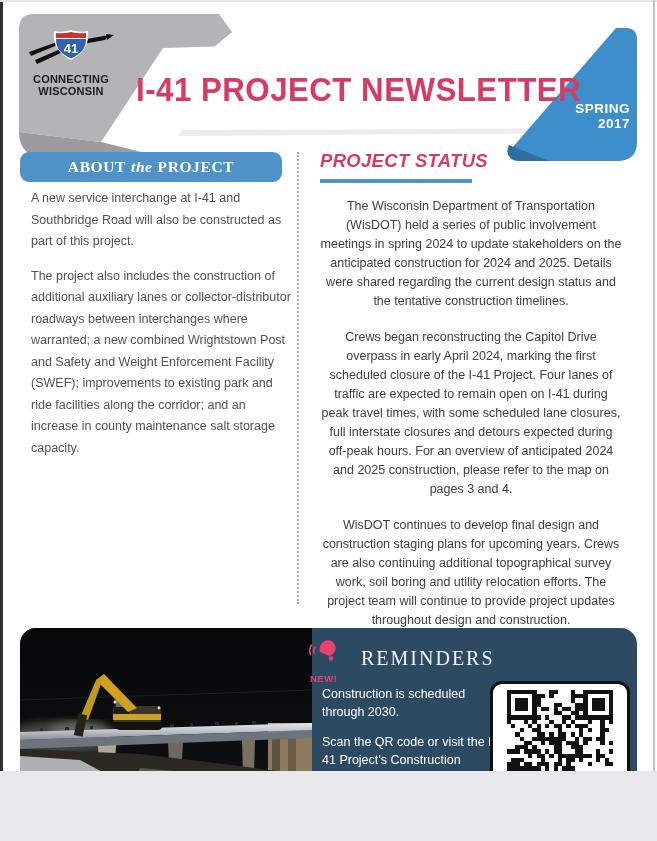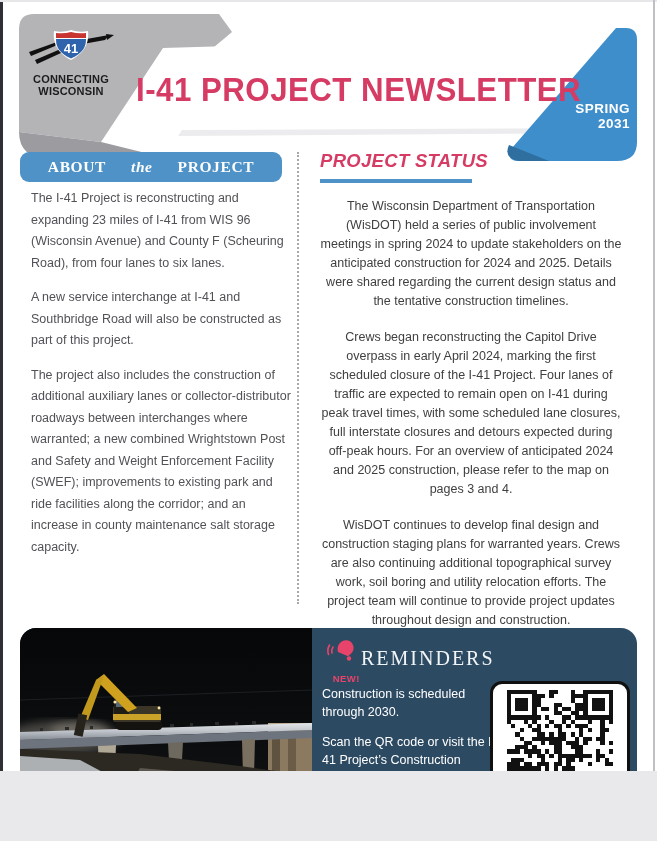--- a/index.html
+++ b/index.html
@@ -27,38 +27,38 @@
   }
   .season-block {
     position:absolute; right:27px; top:101px; text-align:right;
     color:#ffffff; font-weight:bold; font-size:13.5px; line-height:15px; letter-spacing:0.5px;
   }
 
   
   .about-bar {
     position:absolute; left:20px; top:152px; width:262px; height:30px;
     background:#4e92c8; border-radius:9px; display:flex; align-items:center; justify-content:center;
-    color:#fdfdfb; font-family:"Liberation Serif", serif; font-weight:bold; font-size:15.5px; letter-spacing:0.6px;gap:20px;
+    color:#fdfdfb; font-family:"Liberation Serif", serif; font-weight:bold; font-size:15.5px; letter-spacing:0.6px;
   }
   .about-bar .it { font-style:italic; font-weight:bold; padding:0 5px; text-transform:lowercase; }
   .left-col  { position:absolute; left:31px;  top:188px; width:262px; }
   .left-col p  { font-size:12.5px; line-height:21.5px; color:#515257; margin-bottom:13px; }
   .col-divider { position:absolute; left:297px; top:152px; height:452px; width:0; border-left:2px dotted #a8a8ac; }
   .right-col { position:absolute; left:320px; top:150px; width:302px; }
   .status-heading { font-size:18.5px; font-weight:bold; color:#d63b64; letter-spacing:0.3px;font-style:italic; }
   .status-underline { width:152px; height:4px; background:#4e92c8; margin-top:7px; margin-bottom:14px; }
   .right-col p { font-size:12.5px; line-height:19px; color:#404040; margin-bottom:17px;text-align:center; }
 
   
   .bottom-card {
     position:absolute; left:20px; top:628px; width:617px; height:195px;
     background:#2d4a63; border-radius:16px;
   }
   .photo { position:absolute; left:0; top:0; width:292px; height:195px; border-radius:16px 0 0 16px; overflow:hidden; }
-  .new-badge { position:absolute; left:300px; top:10px; width:40px; text-align:right; }
+  .new-badge { position:absolute; left:288px; top:10px; width:40px; text-align:left; }
   .new-label { color:#e8436b; font-weight:bold; font-size:9.5px; letter-spacing:0.5px; margin-top:1px; margin-left:2px; }
   .reminders-heading {
     position:absolute; left:341px; top:19px; color:#f2f5f7;
     font-family:"Liberation Serif", serif; font-size:20px; letter-spacing:2px;
   }
   .reminders-body { position:absolute; left:302px; top:58px; width:182px; }
   .reminders-body p { color:#ffffff; font-size:12.5px; line-height:17.5px; margin-bottom:13px; }
   .reminders-link { color:#ffffff; font-weight:bold; font-size:12.8px; text-decoration:underline; }
 
   .qr-card {
@@ -105,43 +105,42 @@
       <text x="44" y="27" text-anchor="middle" font-family="Liberation Sans, sans-serif" font-size="13" font-weight="bold" fill="#ffffff">41</text>
     </svg>
     <div class="logo-text">CONNECTING</div>
     <div class="logo-text" style="margin-top:0;">WISCONSIN</div>
   </div>
 
   <div class="newsletter-title">I-41 PROJECT NEWSLETTER</div>
 
   <div class="season-block">
     <div>SPRING</div>
-    <div>2031</div>
+    <div>2017</div>
   </div>
 
   <div class="about-bar">
     <span>ABOUT</span>
     <span class="it">the</span>
     <span>PROJECT</span>
   </div>
 
   <div class="left-col">
-    <p>The I-41 Project is reconstructing and expanding 23 miles of I-41 from WIS 96 (Wisconsin Avenue) and County F (Scheuring Road), from four lanes to six lanes.</p>
     <p>A new service interchange at I-41 and Southbridge Road will also be constructed as part of this project.</p>
     <p>The project also includes the construction of additional auxiliary lanes or collector-distributor roadways between interchanges where warranted; a new combined Wrightstown Post and Safety and Weight Enforcement Facility (SWEF); improvements to existing park and ride facilities along the corridor; and an increase in county maintenance salt storage capacity.</p>
   </div>
 
   <div class="col-divider"></div>
 
   <div class="right-col">
     <div class="status-heading">PROJECT STATUS</div>
     <div class="status-underline"></div>
     <p>The Wisconsin Department of Transportation (WisDOT) held a series of public involvement meetings in spring 2024 to update stakeholders on the anticipated construction for 2024 and 2025. Details were shared regarding the current design status and the tentative construction timelines.</p>
     <p>Crews began reconstructing the Capitol Drive overpass in early April 2024, marking the first scheduled closure of the I-41 Project. Four lanes of traffic are expected to remain open on I-41 during peak travel times, with some scheduled lane closures, full interstate closures and detours expected during off-peak hours. For an overview of anticipated 2024 and 2025 construction, please refer to the map on pages 3 and 4.</p>
-    <p>WisDOT continues to develop final design and construction staging plans for warranted years. Crews are also continuing additional topographical survey work, soil boring and utility relocation efforts. The project team will continue to provide project updates throughout design and construction.</p>
+    <p>WisDOT continues to develop final design and construction staging plans for upcoming years. Crews are also continuing additional topographical survey work, soil boring and utility relocation efforts. The project team will continue to provide project updates throughout design and construction.</p>
   </div>
 
   <div class="bottom-card">
 
     <div class="photo">
       <svg width="292" height="195" viewBox="0 0 292 195">
         <defs>
           <linearGradient id="sky" x1="0" y1="0" x2="0" y2="1">
             <stop offset="0" stop-color="#060708"></stop>
               <stop offset="1" stop-color="#101214"></stop>

